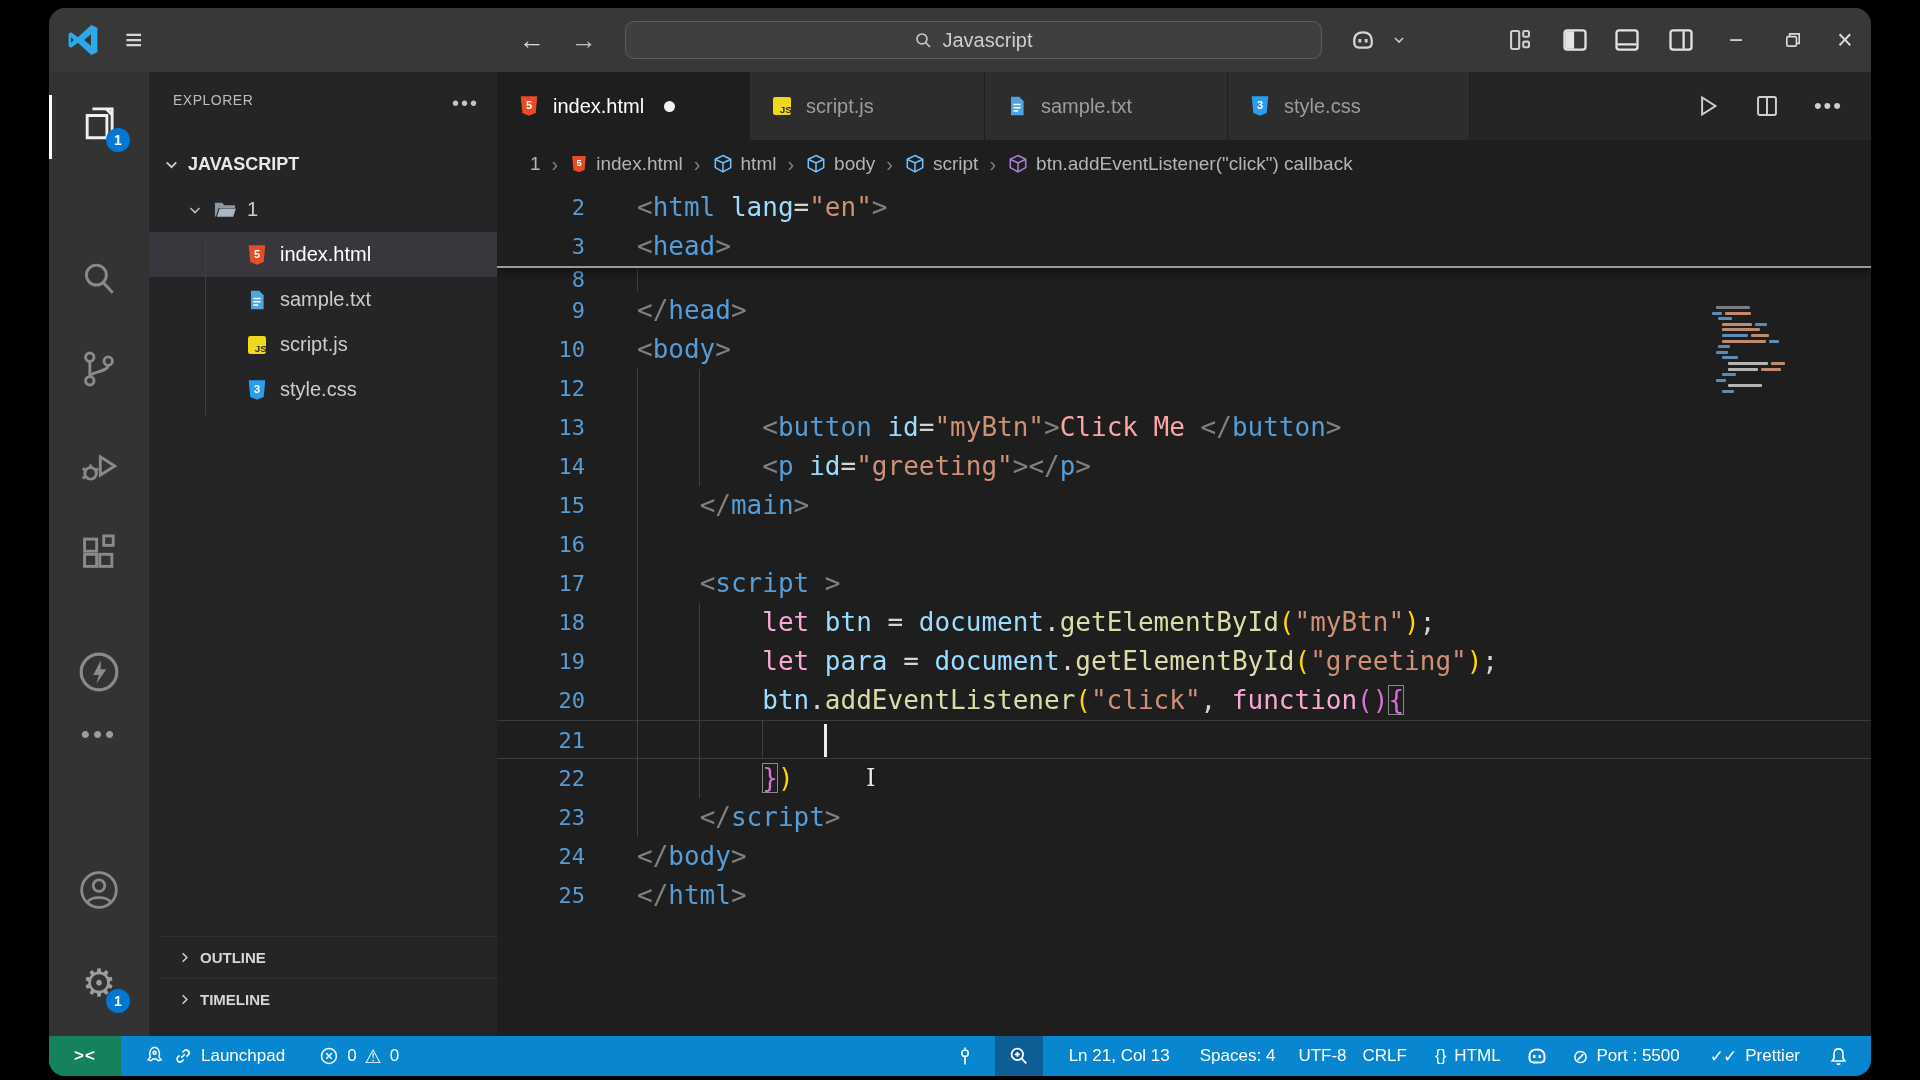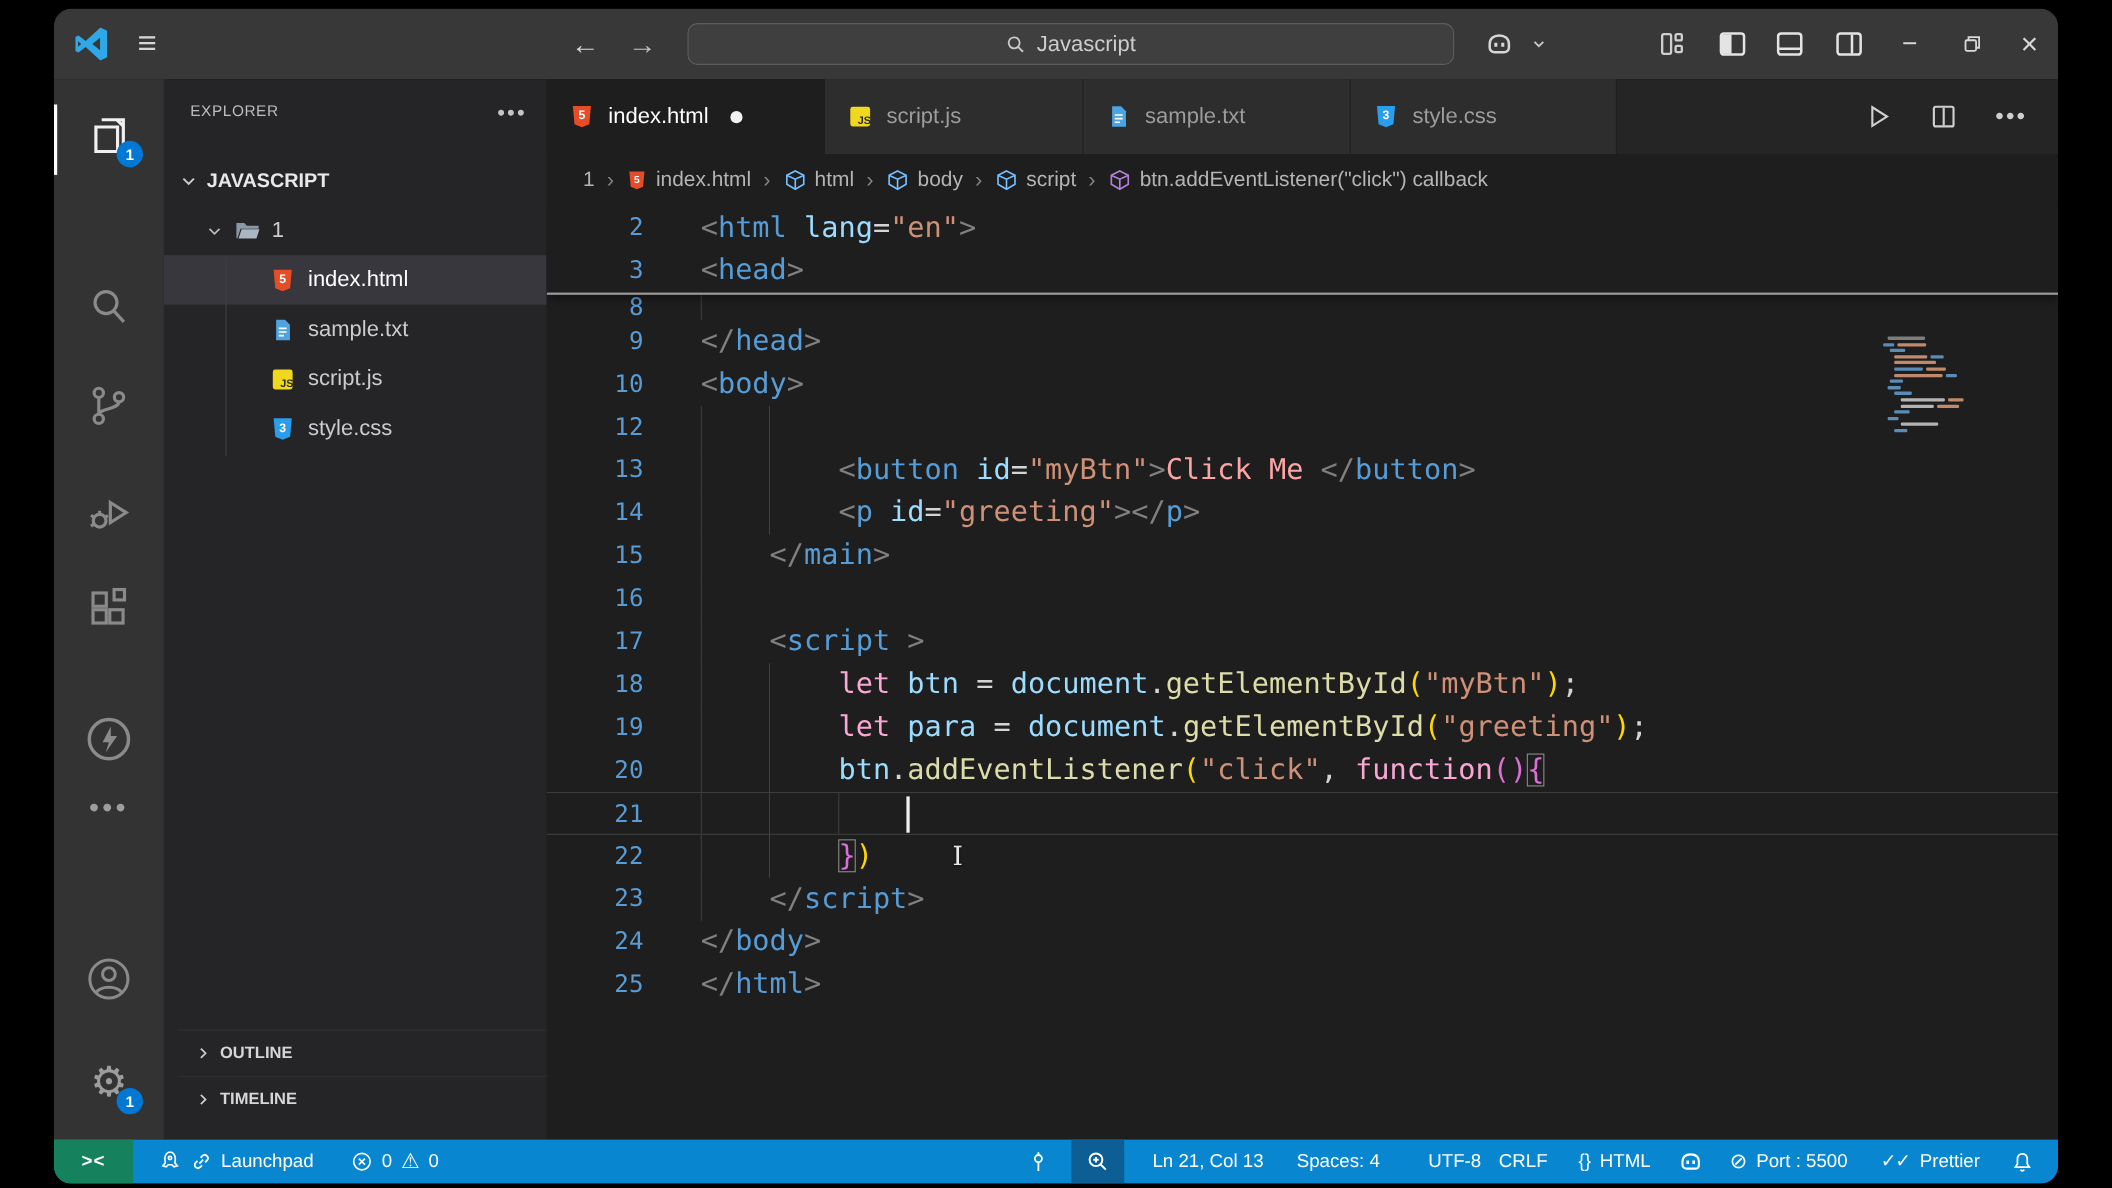--- a/index.html
+++ b/index.html
@@ -547,21 +547,21 @@
             <path d="m9.9 9.9 3.4 3.4M5 6.8h3.6M6.8 5v3.6"></path>
       </svg>
     </div>
 
     <div class="sb-item" style="margin-left:26px">
       <span>Ln 21, Col 13</span>
     </div>
     <div class="sb-item" style="margin-left:30px">
       <span>Spaces: 4</span>
     </div>
-    <div class="sb-item" style="margin-left:44px">
+    <div class="sb-item" style="margin-left:23px">
       <span>UTF-8</span>
     </div>
     <div class="sb-item" style="margin-left:16px">
       <span>CRLF</span>
     </div>
     <div class="sb-item" style="margin-left:28px">
       <span>{}</span>
       <span>HTML</span>
     </div>
     <div class="sb-item" style="margin-left:24px">

